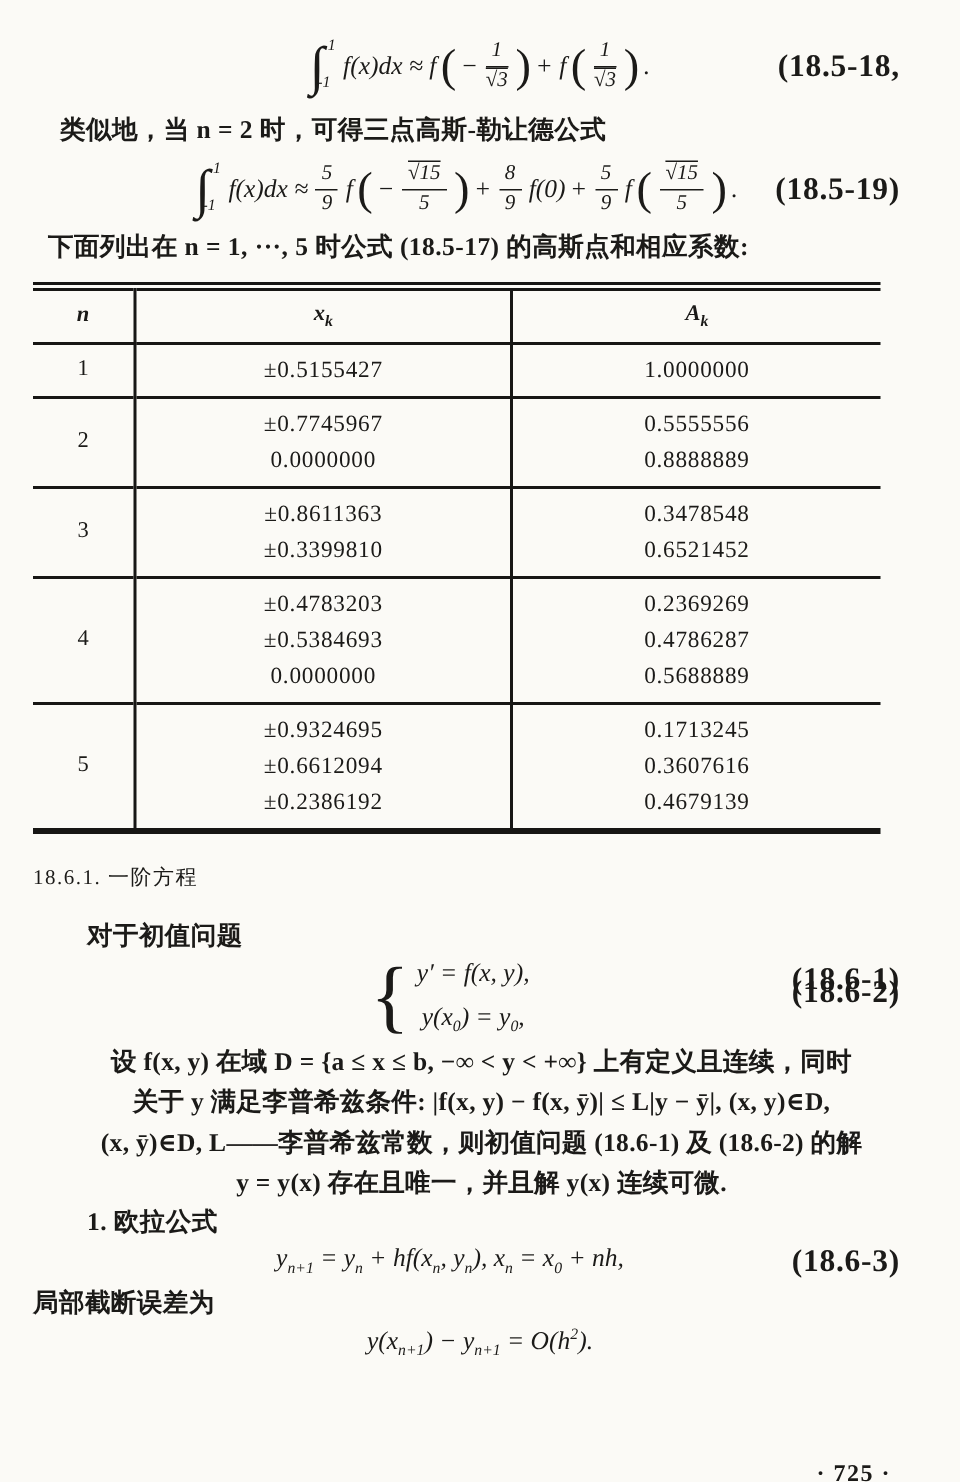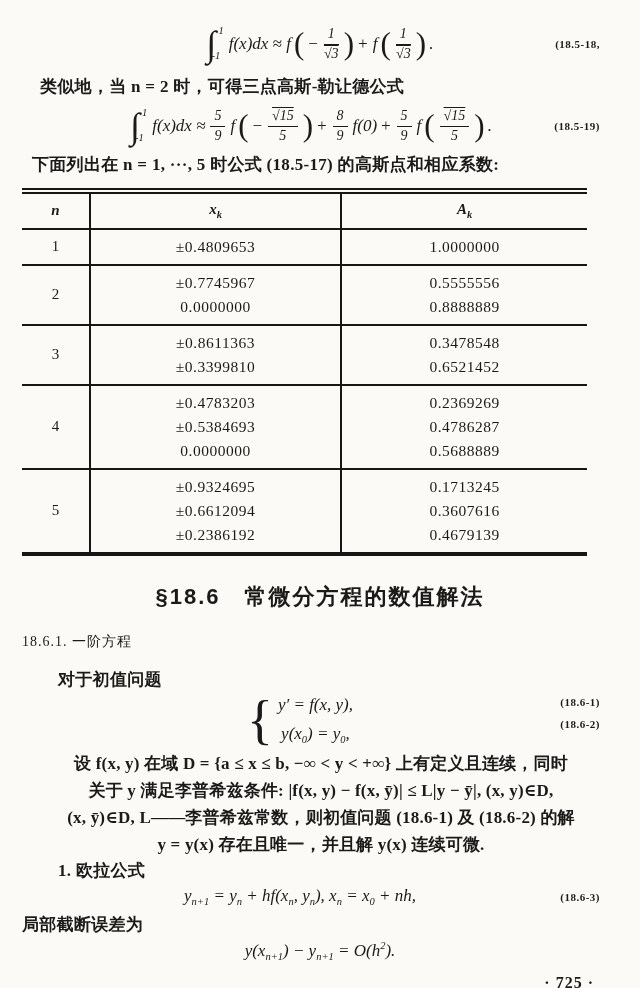--- a/index.html
+++ b/index.html
@@ -22,21 +22,21 @@
     justify-content: center;
     font-size: 17px;
   }
   .eqmath { display: inline-flex; align-items: center; gap: 3px; white-space: nowrap; }
   .m { font-style: italic; }
   .eqnum {
     position: absolute;
     right: 0; top: 50%;
     transform: translateY(-50%);
     font-style: normal;
-    font-size: 11px;
+    font-size: 21px;
     letter-spacing: 0.5px;
     font-weight: 600;
   }
   .f1row { margin: 18px 40px 0 40px; height: 52px; }
   .f2row { margin: 0 40px 0 22px; height: 52px; }
   .f3row { margin: 0 40px 0 0; height: 28px; }
   .f4row { margin: 2px 0 0 0; height: 26px; }
 
   .intwrap { display: inline-flex; align-items: center; margin-right: 2px; }
   .int-sign { font-size: 36px; line-height: 1; font-style: normal; font-weight: 500; }
@@ -200,21 +200,21 @@
         <tr>
           <th class="coln"><span class="m">n</span></th>
           <th class="colx"><span class="m">x</span><sub>k</sub></th>
           <th class="cola"><span class="m">A</span><sub>k</sub></th>
         </tr>
       </thead>
       <tbody>
         <tr>
           <td class="coln">1</td>
           <td class="colx">
-              <div class="cl">±0.4809653</div>
+              <div class="cl">±0.5155427</div>
             </td>
           <td class="cola">
               <div class="cl">1.0000000</div>
             </td>
         </tr>
         <tr>
           <td class="coln">2</td>
           <td class="colx">
             <div class="cl">±0.7745967</div>
             <div class="cl">0.0000000</div>
@@ -258,21 +258,20 @@
           <td class="cola">
             <div class="cl">0.1713245</div>
             <div class="cl">0.3607616</div>
             <div class="cl">0.4679139</div>
           </td>
         </tr>
       </tbody>
     </table>
   </div>
 
-  <div class="h1">§18.6　常微分方程的数值解法</div>
   <div class="h2">18.6.1. 一阶方程</div>
 
   <div class="cjk p-ivp">对于初值问题</div>
 
   <div class="sysrow">
     <span class="sys">
       <span class="sys-brace">{</span>
       <span class="sys-lines">
         <span class="sline m">y′ = f(x, y),</span>
         <span class="sline"><span class="m">y(x</span><sub>0</sub><span class="m">) = y</span><sub>0</sub><span class="m">,</span></span>

